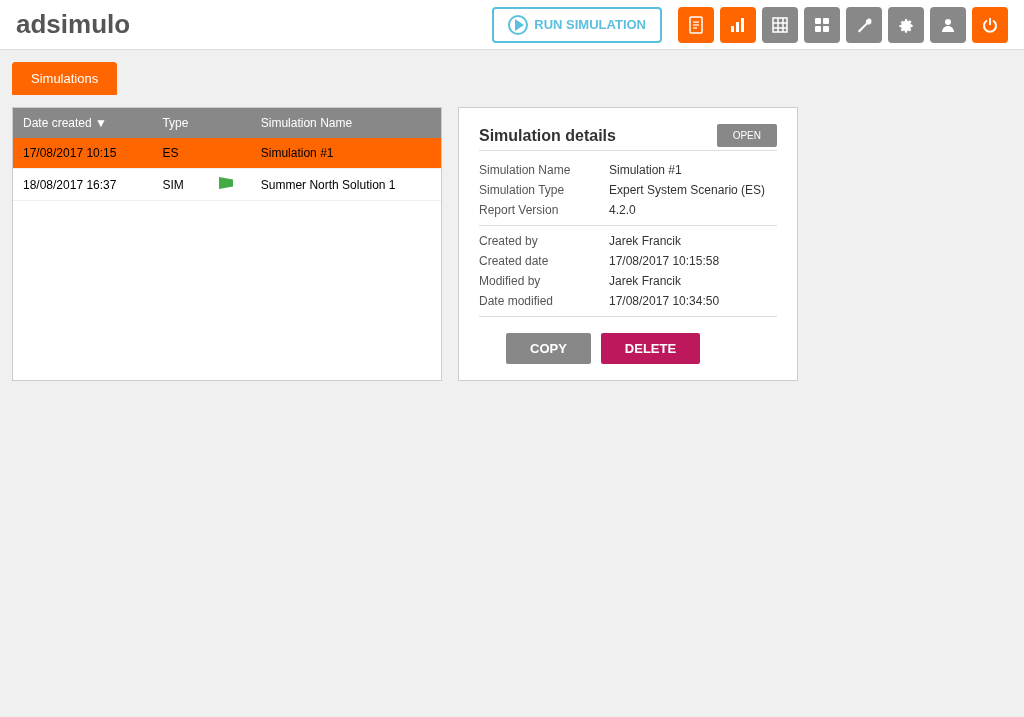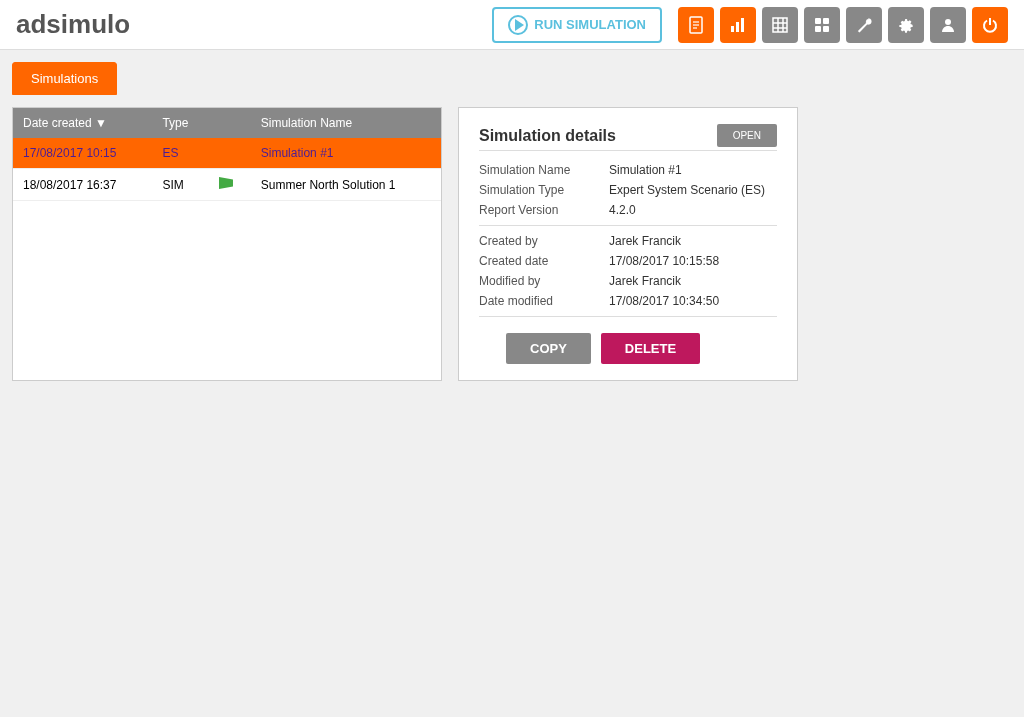--- a/index.html
+++ b/index.html
@@ -169,21 +169,21 @@
       text-align: left;
       font-size: 12px;
       font-weight: normal;
     }
     .sim-table tbody tr {
       border-bottom: 1px solid #eee;
       cursor: pointer;
     }
     .sim-table tbody tr.selected {
       background: #f60;
-      color: #4c1d95;
+      color: #000000;
       margin-left: 20px;
     }
     .sim-table tbody td {
       padding: 8px 10px;
       font-size: 12px;
     }
     .flag-icon {
       display: inline-block;
       width: 14px; height: 12px;
       background: #4a4;

